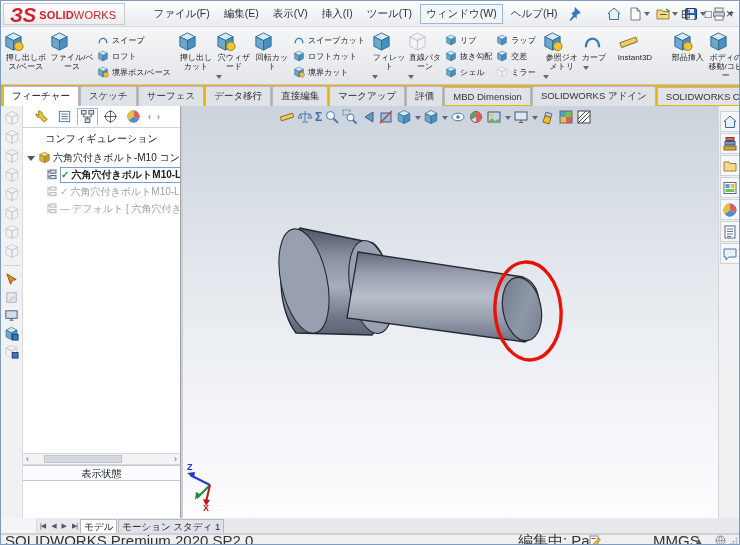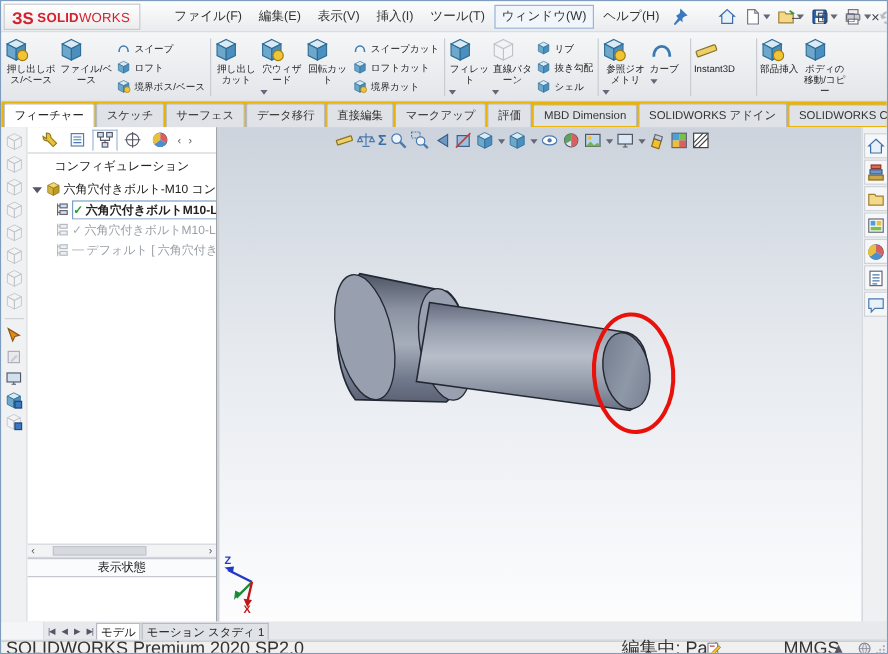--- a/index.html
+++ b/index.html
@@ -1,21 +1,21 @@
 <!DOCTYPE html>
 <html><head>
 <meta charset="utf-8">
 <style>
   *{box-sizing:border-box;margin:0;padding:0}
   html,body{width:740px;height:545px;overflow:hidden}
   body{position:relative;font-family:"Liberation Sans",sans-serif;background:#eceef0;border:1px solid #7d9cbe;font-size:10px;color:#222}
   
   #titlebar{position:absolute;left:0;top:0;width:738px;height:26px;background:linear-gradient(#fdfdfd,#e9ebee);border-bottom:1px solid #d6d9dd;display:flex;align-items:center}
   #logo{margin-left:2px;height:22px;padding:2px 8px 0 6px;border:1px solid #c9cbcf;background:linear-gradient(#ffffff,#ececec);display:flex;align-items:center;gap:3px}
-  #logo .mark{color:#d5202e;font-weight:bold;font-size:14px;line-height:1}
+  #logo .mark{color:#d5202e;font-weight:bold;font-style:italic;font-size:20px;line-height:1}
   #logo .t1{color:#d5202e;font-weight:bold;font-size:11px;letter-spacing:.2px}
   #logo .t2{color:#d5202e;font-size:11px;letter-spacing:.2px}
   #menus{display:flex;margin-left:22px;gap:2px}
   #menus .mi{font-size:10.5px;padding:3px 6px;color:#333;white-space:nowrap}
   #menus .mi.hl{border:1px solid #9ab5d5;background:#f0f6fc;padding:2px 5px}
   .qat{display:flex;align-items:center;margin-left:10px;gap:1px}
   .qbtn{display:flex;align-items:center;padding:1px 2px}
   .dc{display:inline-block;width:0;height:0;border:3px solid transparent;border-top:4px solid #667;margin-left:1px;margin-top:4px}
   .vsep{width:1px;height:16px;background:#c9ccd1;margin:0 5px}
   #winbtns{position:absolute;right:6px;top:0;height:26px;display:flex;align-items:center;gap:14px;font-size:12px;color:#444}
@@ -290,20 +290,40 @@
           </svg>
           <span class="lbl">抜き勾配</span>
         </div>
       <div class="smallbtn">
           <svg class="ic">
             <use href="#cube"></use>
           </svg>
           <span class="lbl">シェル</span>
         </div>
     </div>
+    <div class="smallcol">
+      <div class="smallbtn">
+          <svg class="ic">
+            <use href="#cube"></use>
+          </svg>
+          <span class="lbl">ラップ</span>
+        </div>
+      <div class="smallbtn">
+          <svg class="ic">
+            <use href="#cube"></use>
+          </svg>
+          <span class="lbl">交差</span>
+        </div>
+      <div class="smallbtn">
+          <svg class="ic">
+            <use href="#cubegrey"></use>
+          </svg>
+          <span class="lbl">ミラー</span>
+        </div>
+    </div>
   </div>
   <div class="rsep"></div>
   <div class="rgroup">
     <div class="bigbtn w40">
       <svg class="ic">
           <use href="#cubegold"></use>
         </svg>
       <span class="lbl">参照ジオメトリ</span>
       <span class="dc"></span>
     </div>

